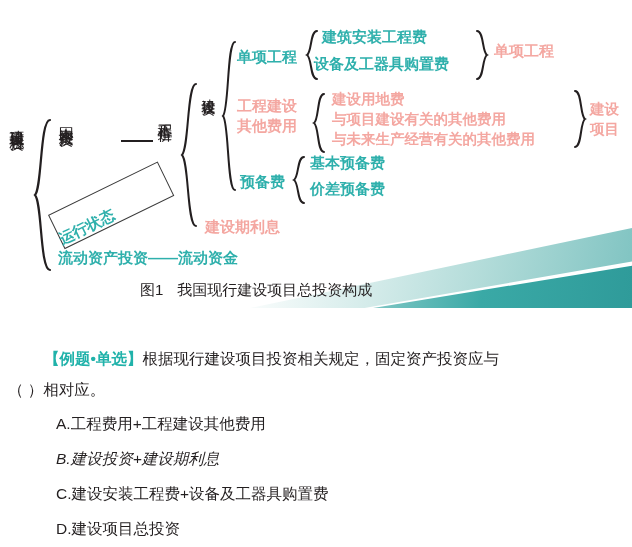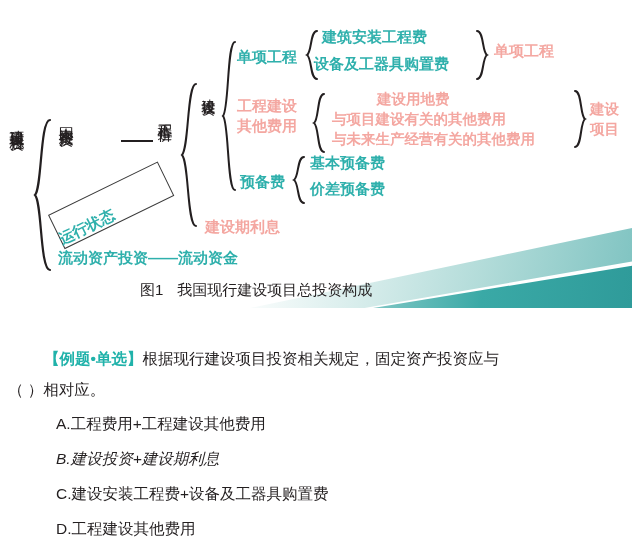--- a/index.html
+++ b/index.html
@@ -191,21 +191,21 @@
   </svg>
 
   <div class="node pink" style="left:494px; top:43px; font-size:15px;">单项工程</div>
 
   <div class="node pink" style="left:237px; top:96px; font-size:15px; line-height:1.3; white-space:normal; width:74px;">工程建设其他费用</div>
 
   <svg class="brace" style="left:312px; top:92px;" width="16" height="62" viewBox="0 0 16 62">
     <path d="M12 2 C5 2 7 28 2 31 C7 34 5 60 12 60" fill="none" stroke="#231f20" stroke-width="2" stroke-linecap="round"></path>
   </svg>
 
-  <div class="node pink" style="left:332px; top:92px; font-size:14.5px;margin-left:45px;">建设用地费</div>
+  <div class="node pink" style="left:332px; top:92px; font-size:14.5px;">建设用地费</div>
   <div class="node pink" style="left:332px; top:132px; font-size:14.5px;">与未来生产经营有关的其他费用</div>
   <div class="node pink" style="left:332px; top:112px; font-size:14.5px;">与项目建设有关的其他费用</div>
 
   <svg class="brace" style="left:571px; top:89px;" width="16" height="60" viewBox="0 0 16 60">
     <path d="M4 2 C11 2 9 27 14 30 C9 33 11 58 4 58" fill="none" stroke="#231f20" stroke-width="2" stroke-linecap="round"></path>
   </svg>
 
   <div class="node pink" style="left:590px; top:100px; font-size:14.5px; line-height:1.35; white-space:normal; width:36px;">建设项目</div>
 
   <div class="node teal" style="left:240px; top:174px; font-size:15px;">预备费</div>
@@ -233,14 +233,14 @@
 
   <div id="question-line">
     <span id="question-tag">【例题•单选】</span><span>根据现行建设项目投资相关规定，固定资产投资应与</span>
   </div>
 
   <div id="question-continued">（    ）相对应。</div>
 
   <div class="option" id="opt-0">A.工程费用+工程建设其他费用</div>
   <div class="option" id="opt-1">B.建设投资+建设期利息</div>
   <div class="option" id="opt-2">C.建设安装工程费+设备及工器具购置费</div>
-  <div class="option" id="opt-3">D.工程建设其他费用</div>
+  <div class="option" id="opt-3">D.建设项目总投资</div>
 </div>
 
 </body></html>

